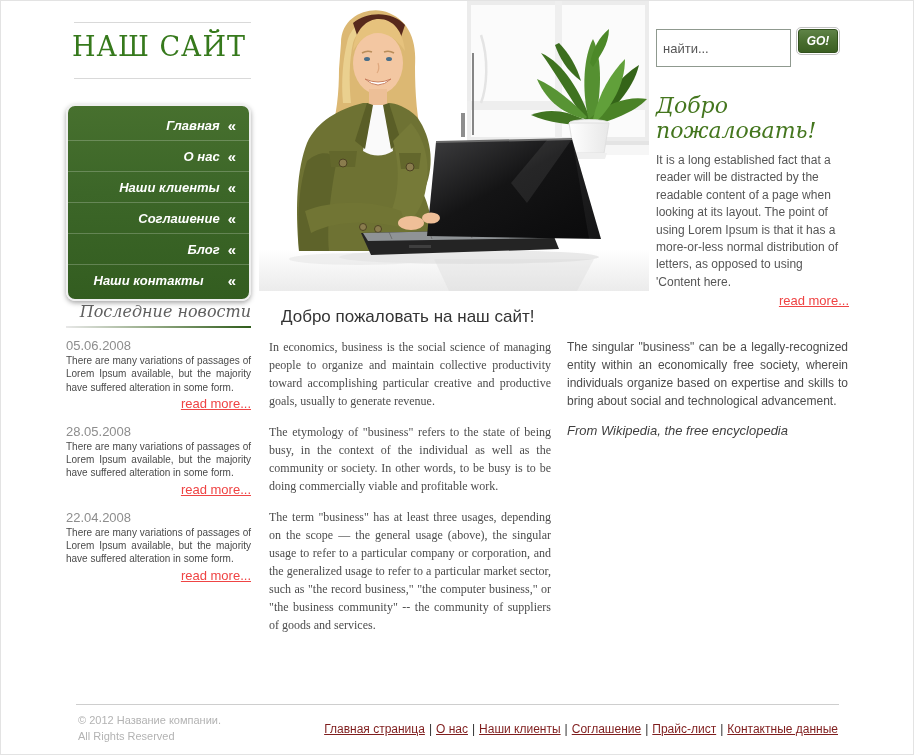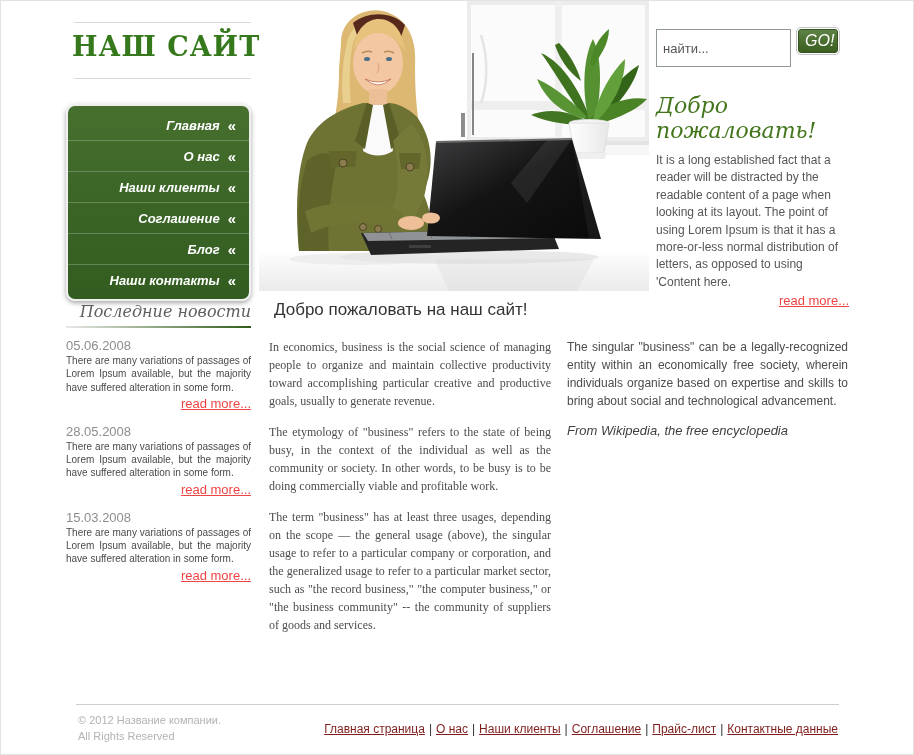--- a/index.html
+++ b/index.html
@@ -7,37 +7,37 @@
     position:relative; width:912px; height:753px; background:#fff;
     border:1px solid #e3e3e3; overflow:hidden;
     font-family:"Liberation Sans", sans-serif; color:#4c4c4c;
   }
   
   .logo-rule { position:absolute; left:73px; height:1px; width:177px; background:#d9d9d9; }
   .logo-rule.top { top:21px; }
   .logo-rule.bottom { top:77px; }
   .logo-title {
     position:absolute; left:71px; top:30px; margin:0;
-    font-family:"DejaVu Serif", serif; font-weight:bold;
+    font-family:"DejaVu Serif", serif; font-weight:normal;
     font-size:27px; color:#36791c; letter-spacing:1px; cursor:pointer;
   }
   
   .nav-menu {
     position:absolute; left:65px; top:103px; width:185px; box-sizing:border-box;
     background:linear-gradient(180deg,#47702e 0%, #3c6628 45%, #335d20 100%);
     border:2px solid #efefef; border-radius:9px;
     box-shadow:0 2px 5px rgba(0,0,0,.35); padding:4px 0;
   }
   .menu-item {
     display:flex; justify-content:flex-end; align-items:center;
     height:30px; padding:0 13px; cursor:pointer;
     color:#fff; font-size:13px; font-weight:bold; font-style:italic;
     text-decoration:none; border-bottom:1px solid rgba(255,255,255,.22);
   }
-  .menu-item:last-child { border-bottom:none; }
+  .menu-item:last-child { border-bottom:none;gap:16px; }
   .menu-arrow { margin-left:8px; font-size:15px; font-style:normal; line-height:1; }
   
   .news-title {
     position:absolute; left:65px; top:301px; width:185px; margin:0;
     text-align:right; font-family:"DejaVu Serif", serif; font-weight:normal;
     font-style:italic; font-size:16px; color:#5f5f5f;
   }
   .news-rule {
     position:absolute; left:65px; top:325px; width:185px; height:2px;
     background:linear-gradient(90deg,#e8e8e8 0%, #98ad8a 45%, #2f5c1a 100%);
@@ -56,32 +56,32 @@
   .search-input {
     position:absolute; left:655px; top:28px; width:121px; height:20px;
     border:1px solid #8f998f; padding:8px 6px; font-size:13px; color:#555;
     font-family:"Liberation Sans", sans-serif;
   }
   .go-button {
     position:absolute; left:797px; top:28px; width:40px; height:24px;
     background:linear-gradient(180deg,#5f8347 0%, #4a6f30 50%, #3b5f22 100%);
     border:1px solid #32511d; border-radius:3px;
     outline:1px solid #c2c2c2; outline-offset:1px;
-    color:#fff; font-size:16px; font-weight:normal; font-style:italic; cursor:pointer;
+    color:#fff; font-size:12px; font-weight:bold; font-style:italic; cursor:pointer;
   }
   
   .welcome { position:absolute; left:655px; top:92px; width:193px; }
   .welcome-title {
     margin:0 0 9px 0; font-family:"DejaVu Serif", serif; font-weight:normal;
     font-style:italic; font-size:22px; color:#44761e;
   }
   .welcome-text { margin:0; font-size:12px; line-height:1.45; color:#565656; }
   
   .main-heading {
-    position:absolute; left:268px; top:294px; margin:5px;
+    position:absolute; left:268px; top:294px; margin:12px;
     font-size:17px; font-weight:normal; color:#333;
   }
   .col-left  { position:absolute; left:268px; top:337px; width:282px;font-family:Liberation Serif, serif; }
   .col-right { position:absolute; left:566px; top:337px; width:281px; }
   .body-p { margin:0 0 13px 0; font-size:12px; line-height:1.5; text-align:justify; color:#4c4c4c; }
   .wiki-source { margin:8px 0 0 0; font-style:italic; font-size:13px; color:#3f3f3f; }
   
   .footer-rule { position:absolute; left:75px; top:703px; width:763px; height:1px; background:#cecece; }
   .footer-copy { position:absolute; left:77px; top:712px; font-size:11px; line-height:1.45; color:#b3b3b3; }
   .footer-links { position:absolute; right:75px; top:721px; font-size:12px; color:#2e2e2e; white-space:nowrap; }
@@ -131,21 +131,21 @@
       <div class="news-date">05.06.2008</div>
       <div class="news-text">There are many variations of passages of Lorem Ipsum available, but the majority have suffered alteration in some form.</div>
       <a class="news-readmore">read more...</a>
     </div>
     <div class="news-item">
       <div class="news-date">28.05.2008</div>
       <div class="news-text">There are many variations of passages of Lorem Ipsum available, but the majority have suffered alteration in some form.</div>
       <a class="news-readmore">read more...</a>
     </div>
     <div class="news-item">
-      <div class="news-date">15.03.2008</div>
+      <div class="news-date">22.04.2008</div>
       <div class="news-text">There are many variations of passages of Lorem Ipsum available, but the majority have suffered alteration in some form.</div>
       <a class="news-readmore">read more...</a>
     </div>
   </div>
 
   <div class="hero">
     <svg viewBox="0 0 390 290" width="390" height="290" xmlns="http://www.w3.org/2000/svg">
       <defs>
         <linearGradient id="gScreen" x1="0" y1="0" x2="1" y2="1">
           <stop offset="0" stop-color="#3e3e40"></stop>

